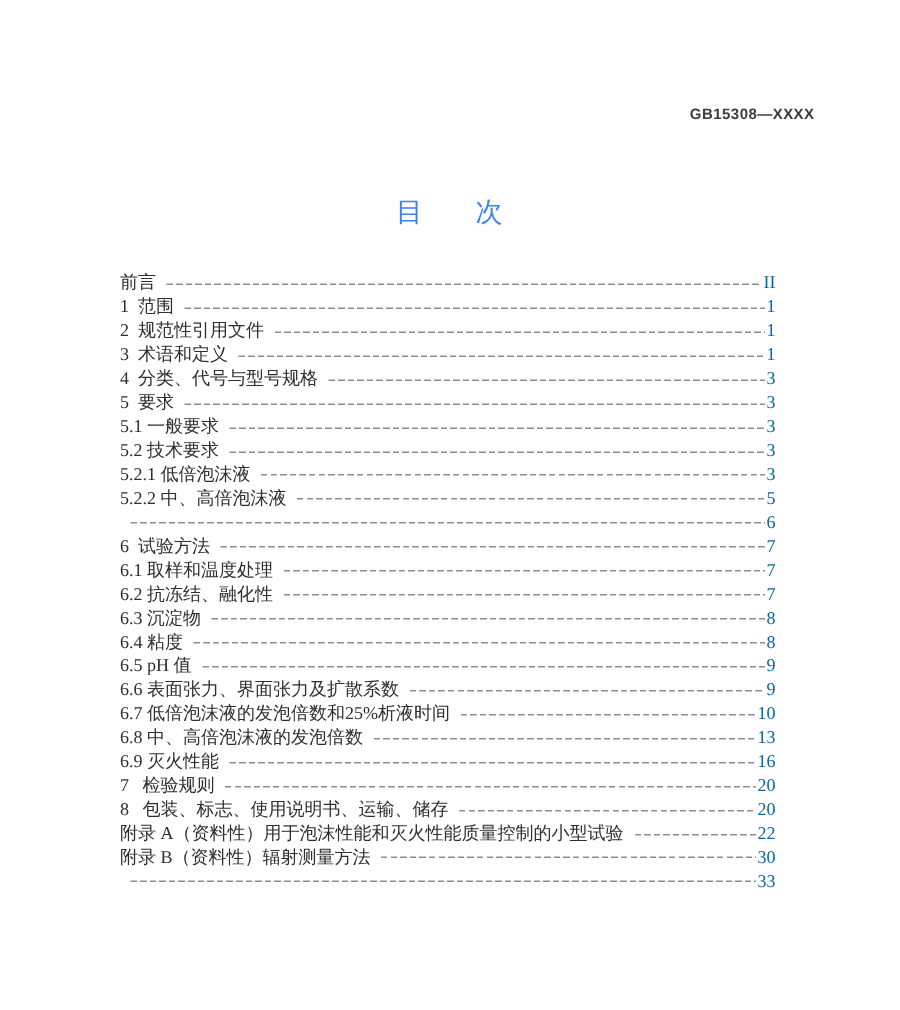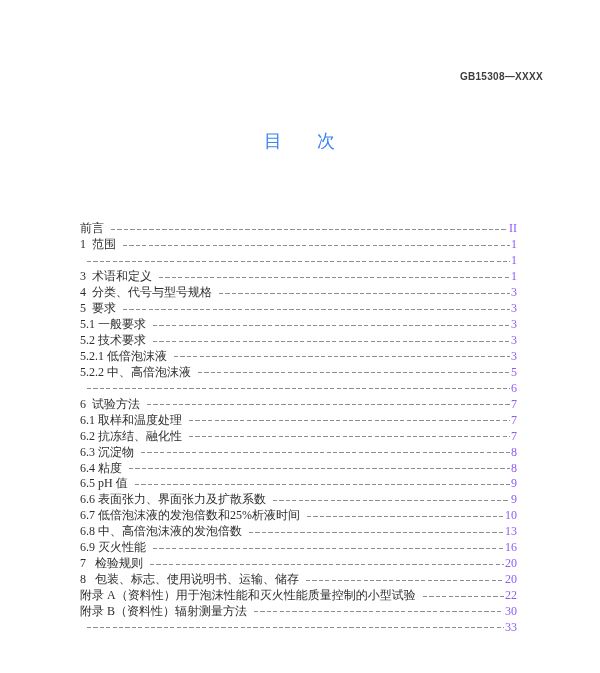--- a/index.html
+++ b/index.html
@@ -39,21 +39,20 @@
     color: #3b82f6;
     word-spacing: 28px;
     letter-spacing: 1px;
     white-space: pre;
   }
   .toc {
     position: absolute;
     top: 181px;
     left: 80px;
     width: 437px;
-    margin-top: 40px;
   }
   .toc-row {
     display: flex;
     align-items: center;
     height: 15.95px;
     font-size: 12px;
     white-space: pre;
   }
   .toc-label {
     flex: 0 0 auto;
@@ -64,21 +63,21 @@
     height: 1px;
     margin: 1px 1px 0 7px;
     background-image: repeating-linear-gradient(
       to right,
       #8d8d8d 0px, #8d8d8d 4.3px,
       transparent 4.3px, transparent 6.4px
     );
   }
   .toc-page {
     flex: 0 0 auto;
-    color: #8b5cf6;
+    color: #0369a1;
   }
 </style>
 </head>
 <body>
 
 <div class="page">
 
   <div class="header-code">GB15308—XXXX</div>
 
   <div class="doc-title">目 次</div>
@@ -90,20 +89,21 @@
     <span class="toc-page">II</span>
   </div>
 
   <div class="toc-row">
     <span class="toc-label">1  范围</span>
     <span class="leader"></span>
     <span class="toc-page">1</span>
   </div>
 
   <div class="toc-row">
+    <span class="toc-label">2  规范性引用文件</span>
     <span class="leader"></span>
     <span class="toc-page">1</span>
   </div>
 
   <div class="toc-row">
     <span class="toc-label">3  术语和定义</span>
     <span class="leader"></span>
     <span class="toc-page">1</span>
   </div>
 

